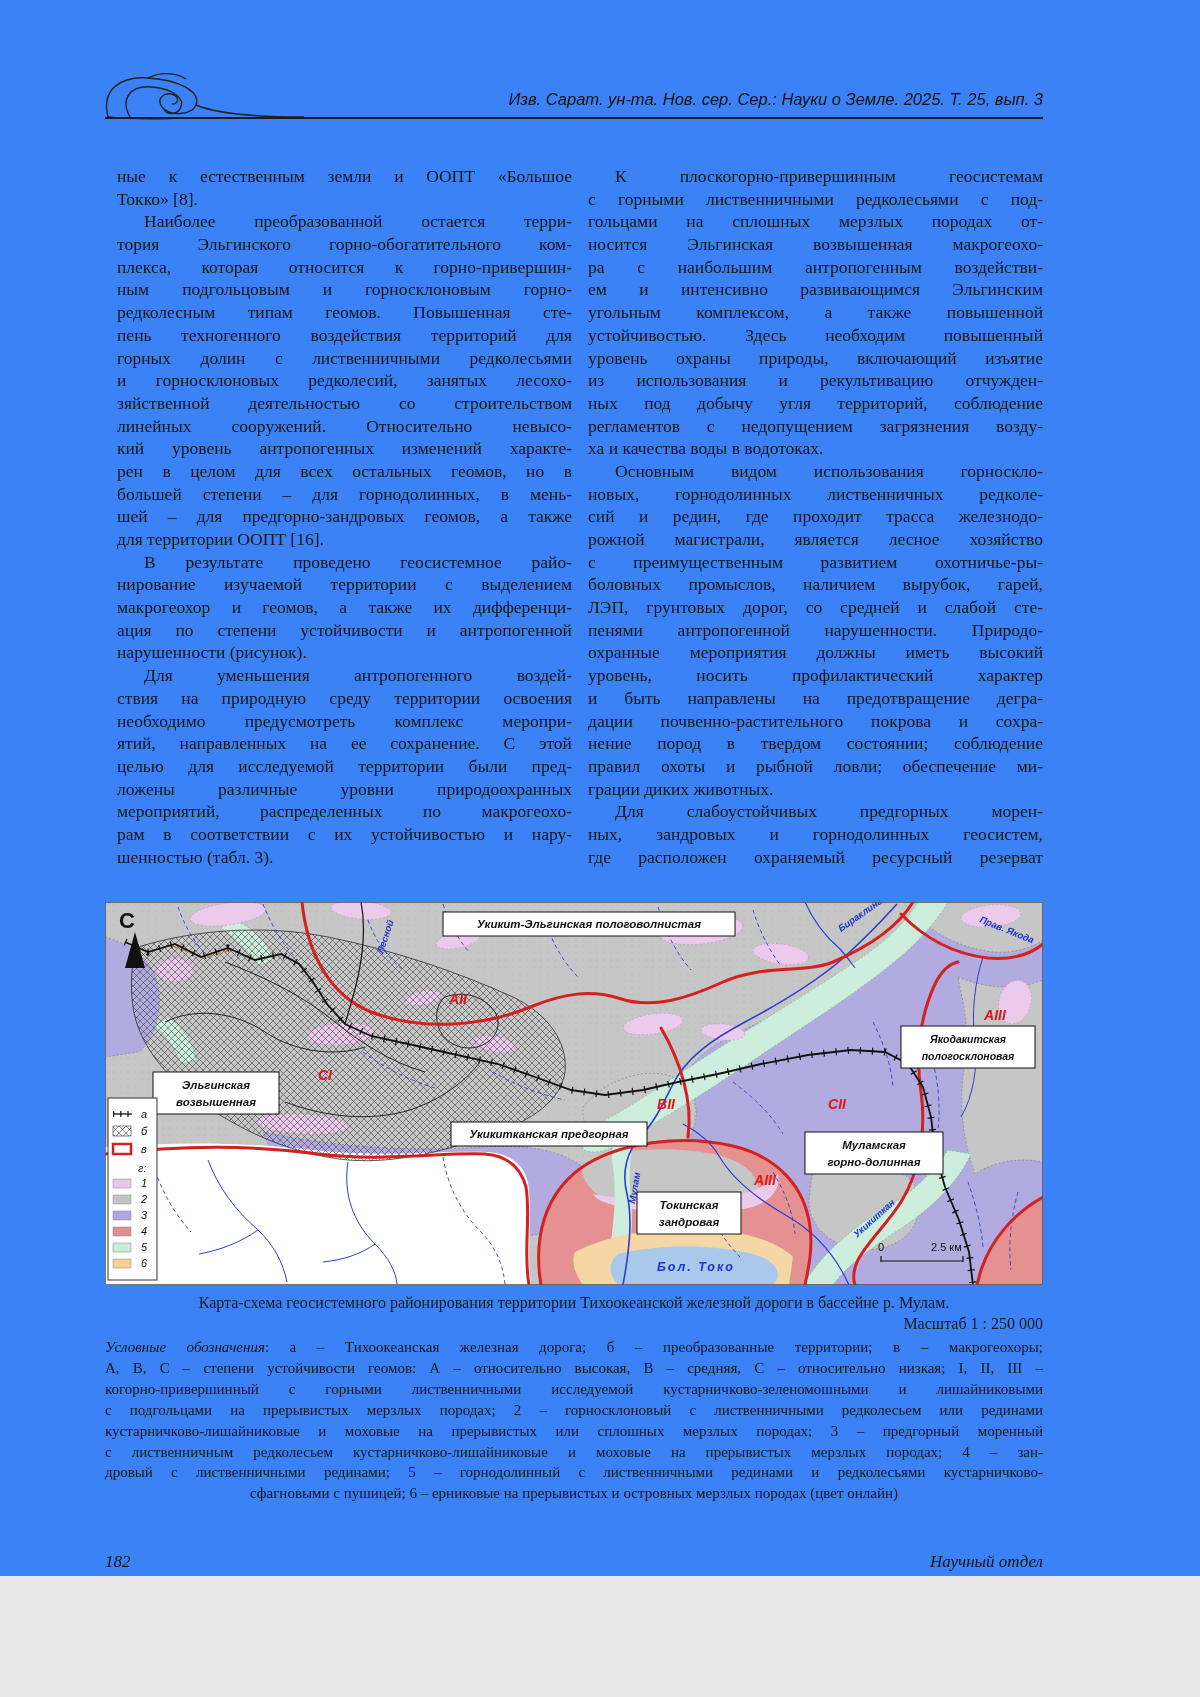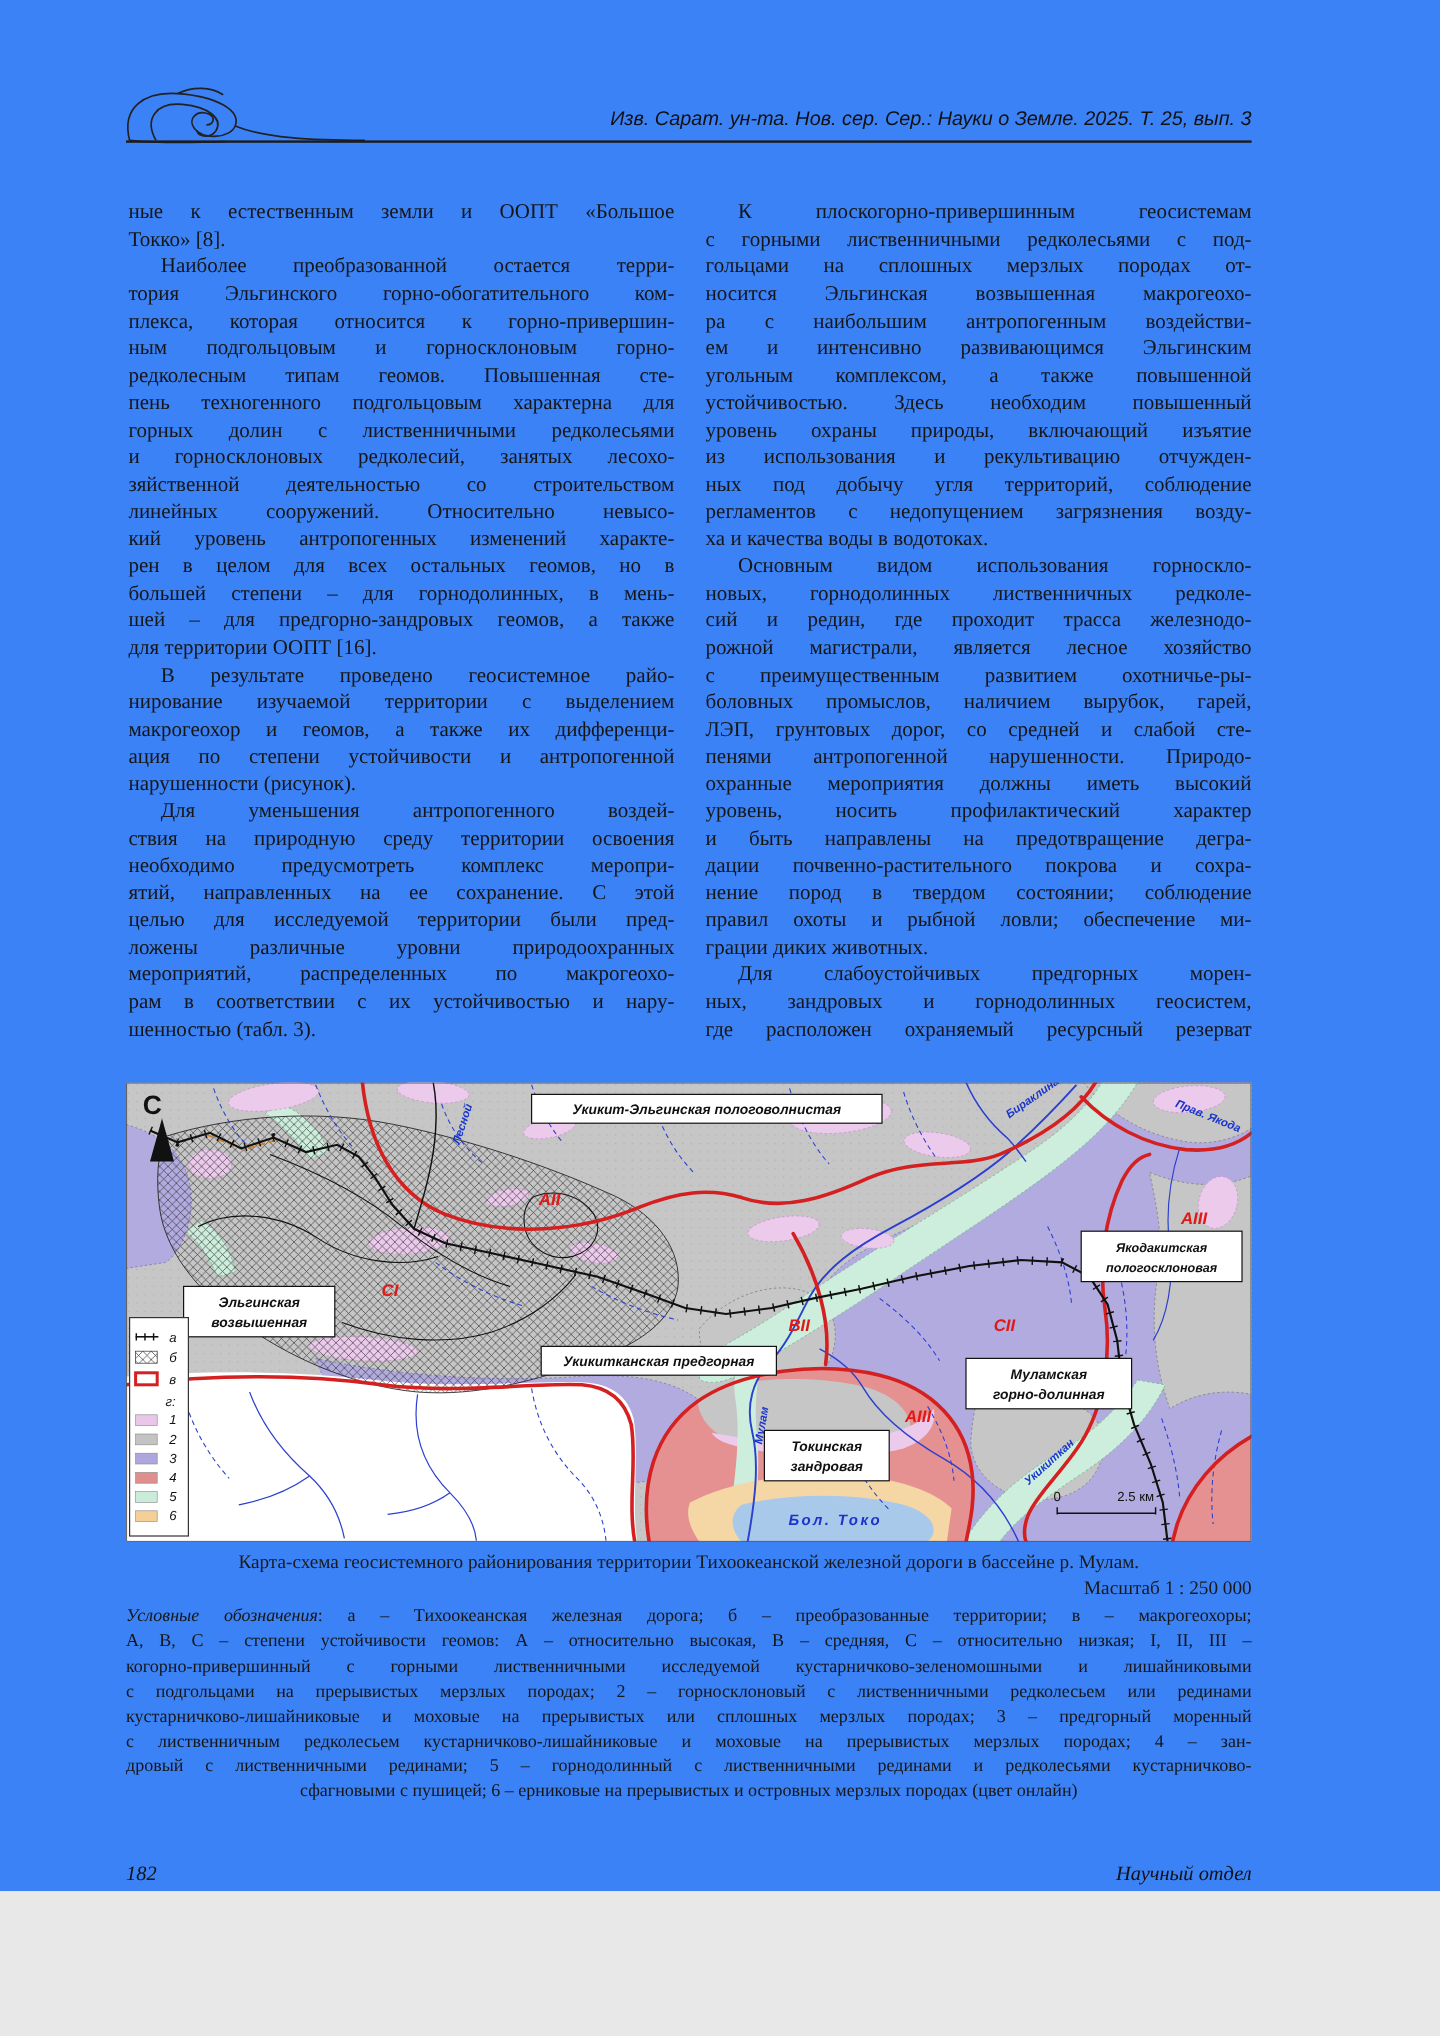--- a/index.html
+++ b/index.html
@@ -5,21 +5,21 @@
   html,body{margin:0;padding:0;background:#e8e8e8;}
   .page{position:relative;width:1200px;height:1576px;background:#3b82f6;overflow:hidden;
         font-family:"Liberation Serif",serif;color:#1a1a1a;}
   
   .header-text{position:absolute;top:90px;left:105px;width:938px;text-align:right;
         font:italic 16.5px "Liberation Sans",sans-serif;color:#111;}
   .header-rule{position:absolute;top:117px;left:105px;width:938px;height:2px;background:#1c1c1c;}
   .ornament{position:absolute;top:70px;left:98px;}
   
   .col{position:absolute;top:165px;width:455px;font:17.5px/22.68px "Liberation Serif",serif;color:#161616;}
-  .col1{left:107px;} .col2{left:588px;}
+  .col1{left:117px;} .col2{left:588px;}
   .tline{text-align:justify;text-align-last:justify;white-space:nowrap;}
   .tline.ind{text-indent:27px;}
   .tline.flush{text-align-last:left;}
   .tline.ctr{text-align:center;text-align-last:center;}
   
   .map-wrap{position:absolute;top:902px;left:105px;width:938px;height:383px;}
   .cap1{position:absolute;top:1294px;left:105px;width:938px;text-align:center;font:16px "Liberation Serif",serif;}
   .cap2{position:absolute;top:1315px;left:105px;width:938px;text-align:right;font:16px "Liberation Serif",serif;}
   .figlegend{position:absolute;top:1337px;left:105px;width:938px;font:15px/20.9px "Liberation Serif",serif;color:#161616;}
   .figlegend .it{font-style:italic;margin-top:39px;}
@@ -54,21 +54,21 @@
   <div class="header-rule"></div>
 
   <div class="col col1">
       <div class="tline">ные к естественным земли и ООПТ «Большое</div>
       <div class="tline flush">Токко» [8].</div>
       <div class="tline ind">Наиболее преобразованной остается терри-</div>
       <div class="tline">тория Эльгинского горно-обогатительного ком-</div>
       <div class="tline">плекса, которая относится к горно-привершин-</div>
       <div class="tline">ным подгольцовым и горносклоновым горно-</div>
       <div class="tline">редколесным типам геомов. Повышенная сте-</div>
-      <div class="tline">пень техногенного подгольцовым характерна для</div>
+      <div class="tline">пень техногенного воздействия территорий для</div>
       <div class="tline">горных долин с лиственничными редколесьями</div>
       <div class="tline">и горносклоновых редколесий, занятых лесохо-</div>
       <div class="tline">зяйственной деятельностью со строительством</div>
       <div class="tline">линейных сооружений. Относительно невысо-</div>
       <div class="tline">кий уровень антропогенных изменений характе-</div>
       <div class="tline">рен в целом для всех остальных геомов, но в</div>
       <div class="tline">большей степени – для горнодолинных, в мень-</div>
       <div class="tline">шей – для предгорно-зандровых геомов, а также</div>
       <div class="tline flush">для территории ООПТ [16].</div>
       <div class="tline ind">В результате проведено геосистемное райо-</div>

